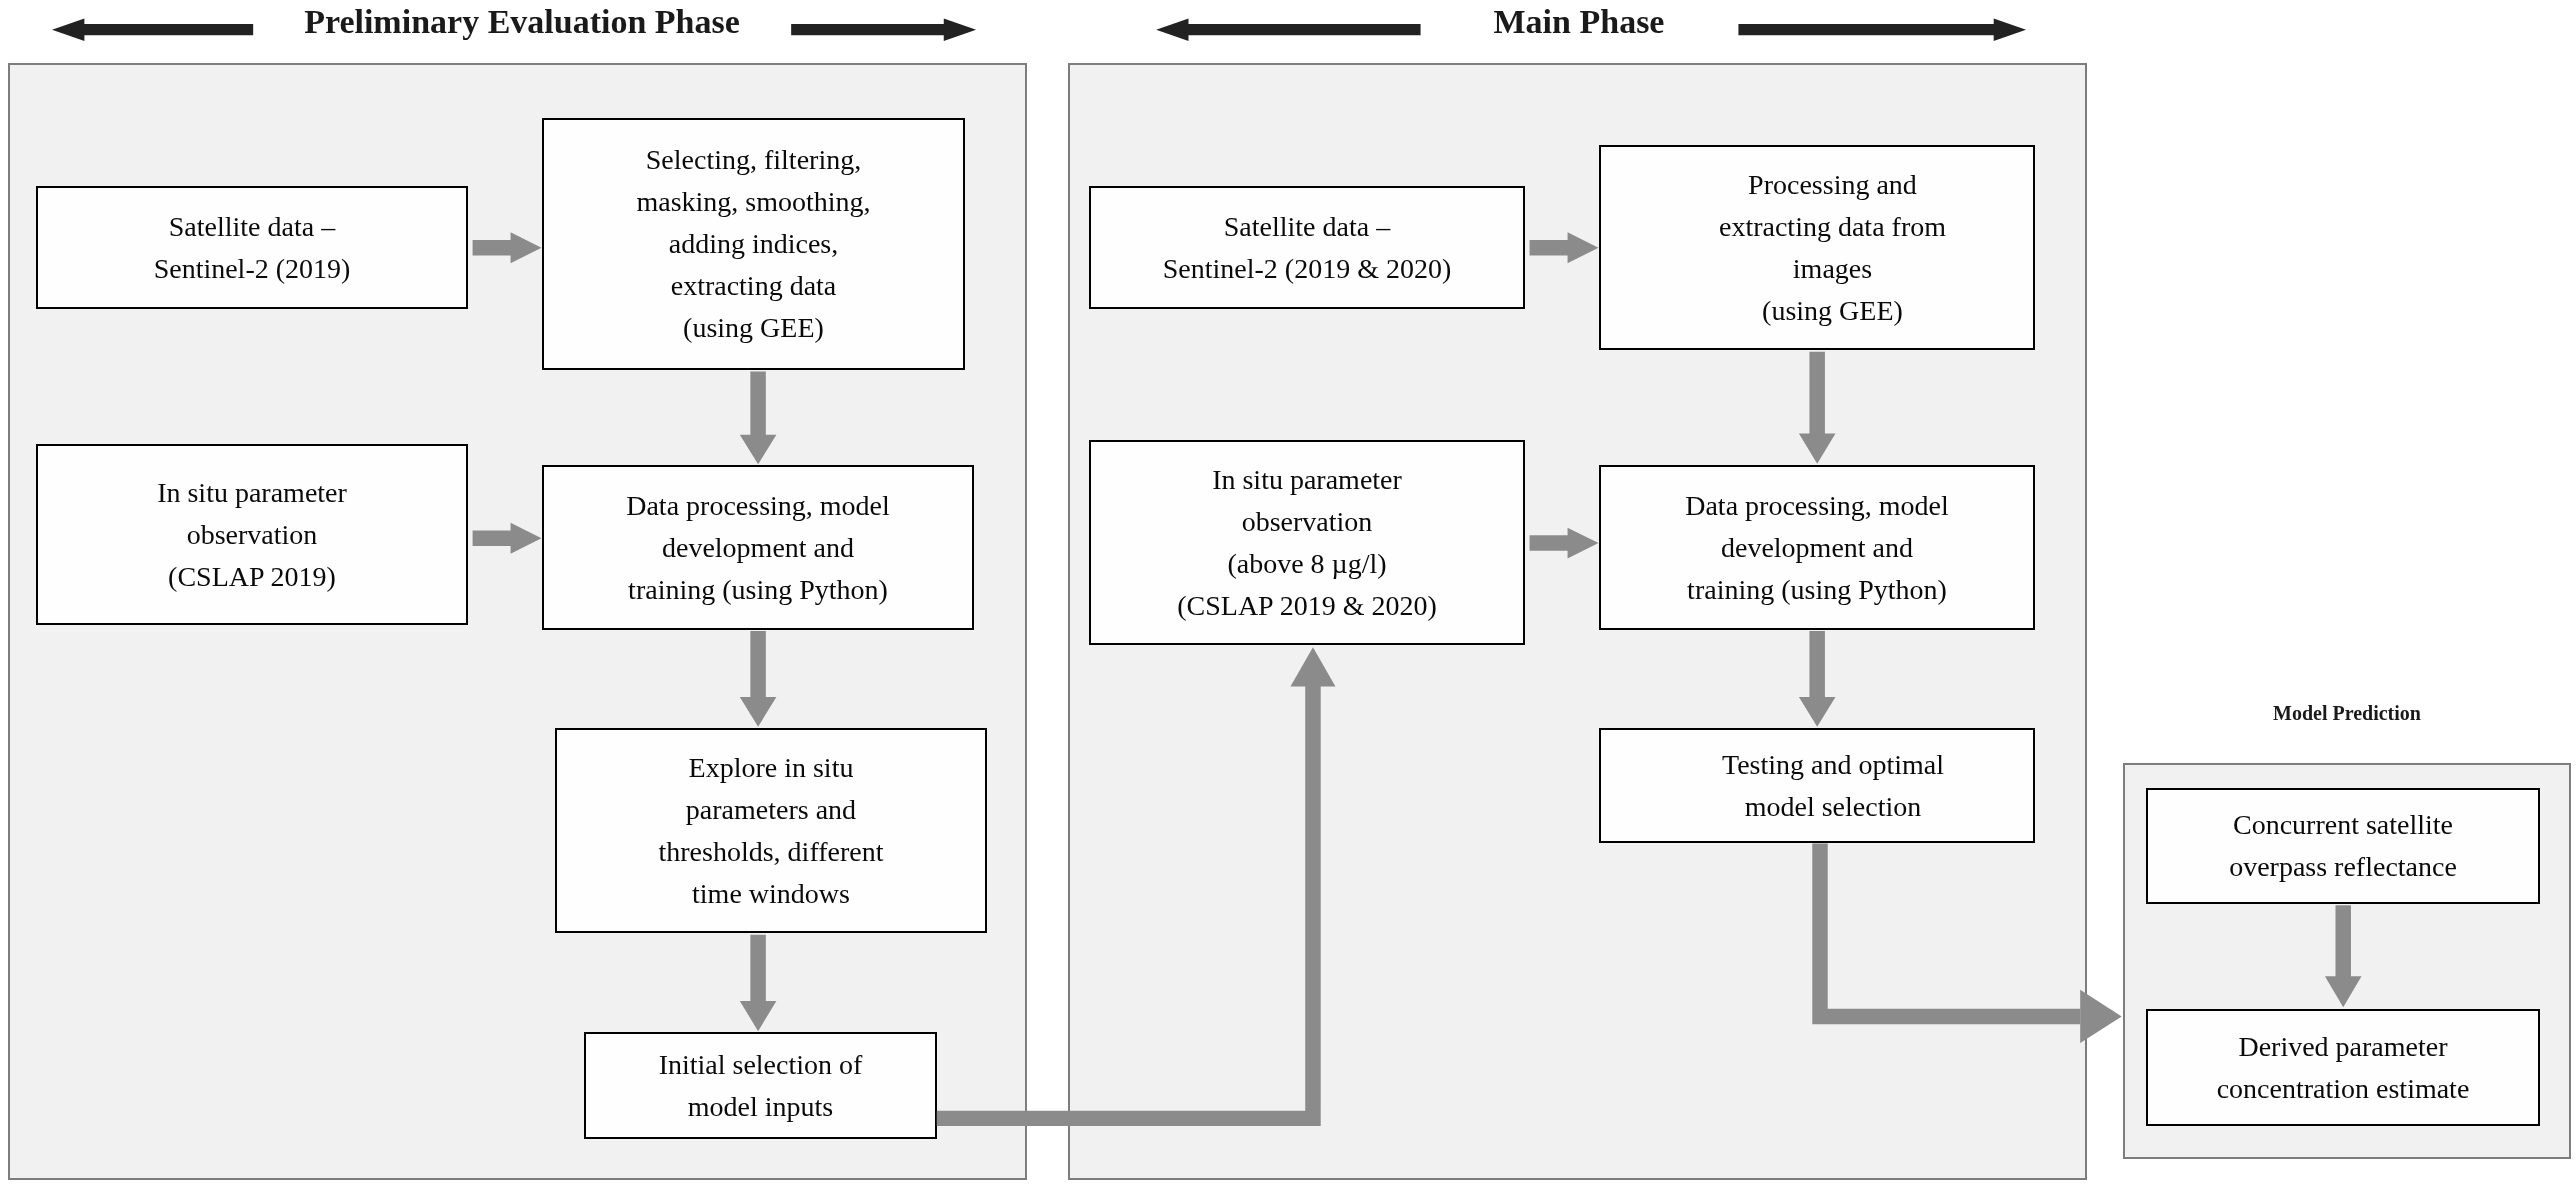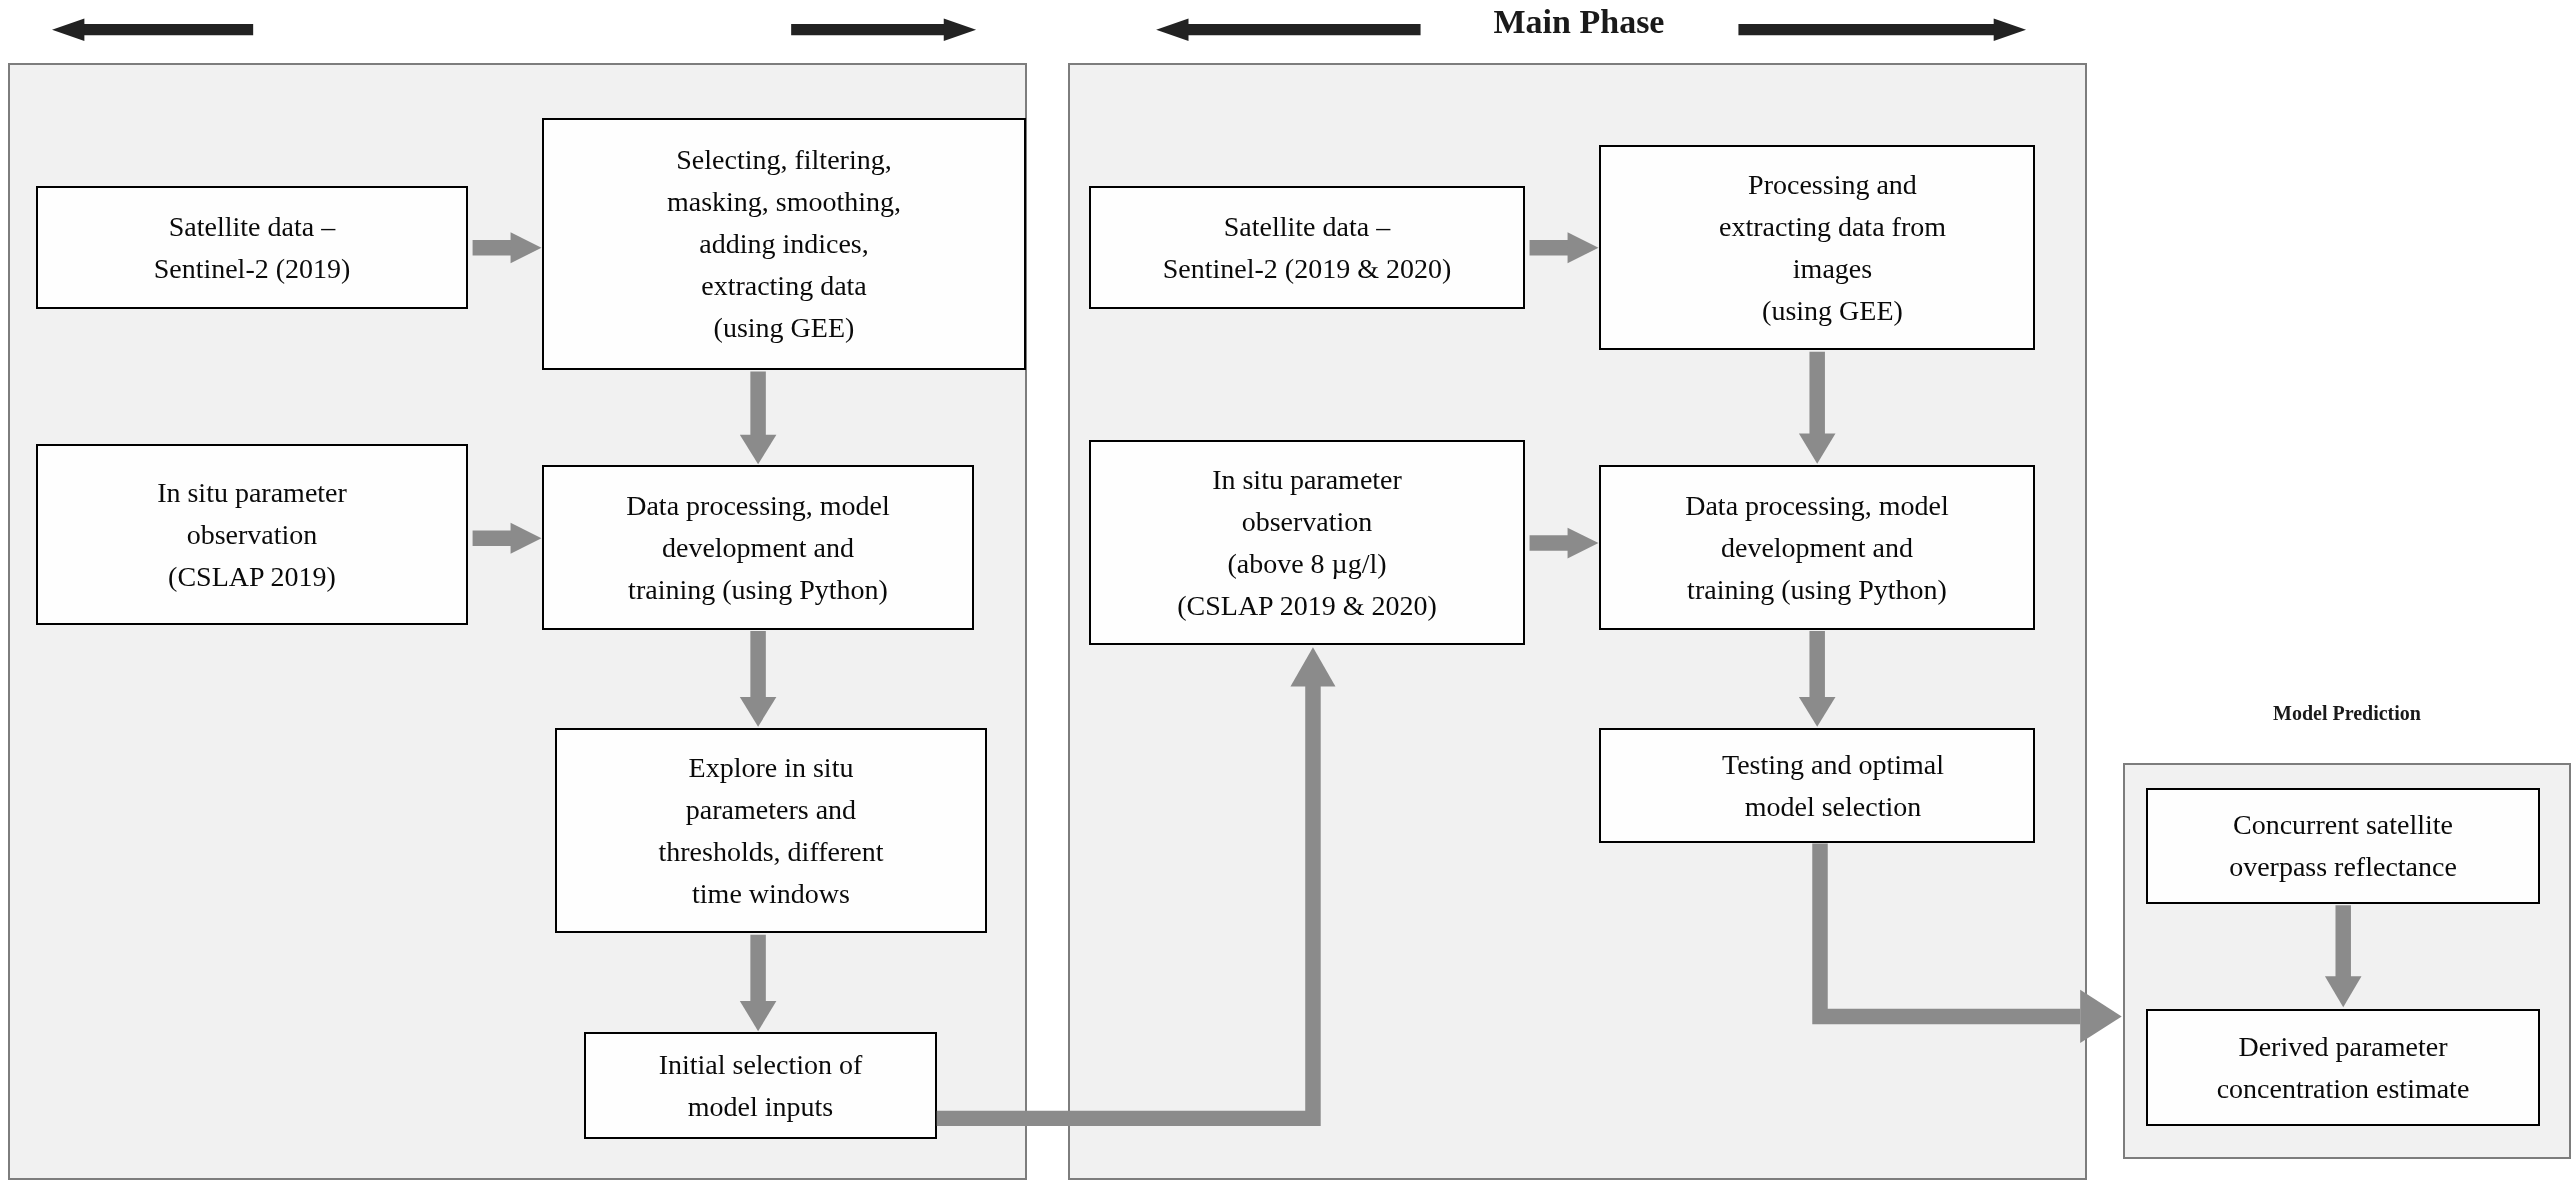--- a/index.html
+++ b/index.html
@@ -43,21 +43,21 @@
     align-items:center;
     justify-content:center;
     text-align:center;
     white-space:pre-line;
     font-size:28px;
     line-height:42px;
     color:#0a0a0a;
     z-index:4;
   }
   #b-pre-sat       {left:36px;  top:186px;  width:432px; height:123px;}
-  #b-pre-select    {left:542px; top:118px;  width:484px; height:252px;}
+  #b-pre-select    {left:542px; top:118px;  width:423px; height:252px;}
   #b-pre-insitu    {left:36px;  top:444px;  width:432px; height:181px;}
   #b-pre-dataproc  {left:542px; top:465px;  width:432px; height:165px;}
   #b-pre-explore   {left:555px; top:728px; width:432px; height:205px;}
   #b-pre-initsel   {left:584px; top:1032px; width:353px; height:107px;}
   #b-main-sat      {left:1089px;top:186px;  width:436px; height:123px;}
   #b-main-proc     {left:1599px;top:145px;  width:436px; height:205px;padding-left:31px;}
   #b-main-insitu   {left:1089px;top:440px;  width:436px; height:205px;}
   #b-main-dataproc {left:1599px;top:465px;  width:436px; height:165px;}
   #b-main-testing  {left:1599px;top:728px; width:436px; height:115px;padding-left:32px;}
   #b-mp-concurrent {left:2146px;top:788px; width:394px; height:116px;}
@@ -66,20 +66,21 @@
   #arrow-layer{
     position:absolute;left:0;top:0;width:2576px;height:1191px;
     z-index:6;pointer-events:none;
   }
 </style>
 </head>
 <body>
 
 <div id="figure">
 
+  <div class="phase-title" id="title-pre">Preliminary Evaluation Phase</div>
   <div class="phase-title" id="title-main">Main Phase</div>
   <div class="phase-title" id="title-mp">Model Prediction</div>
 
   <div class="panel" id="panel-pre"></div>
   <div class="panel" id="panel-main"></div>
   <div class="panel" id="panel-mp"></div>
 
   <div class="box" id="b-pre-sat">Satellite data –
 Sentinel-2 (2019)</div>
   <div class="box" id="b-pre-select">Selecting, filtering,

